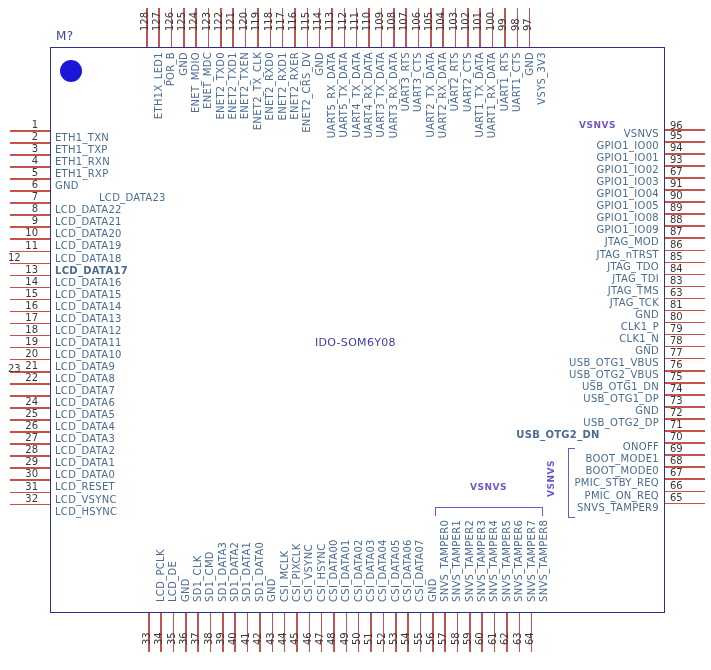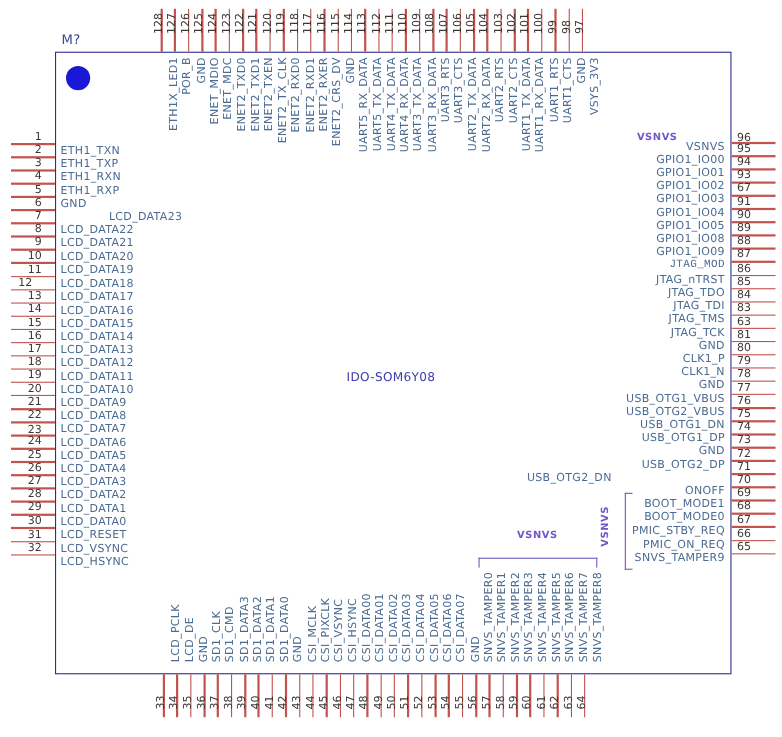--- a/index.html
+++ b/index.html
@@ -66,22 +66,22 @@
       <div class="stub h" style="left: 10px; top: 226.4px; width: 40px;"></div>
       <div class="num" style="left: 8px; top: 216.4px; width: 30px; text-align: right;">9</div>
       <div class="name" style="left: 55px; top: 228.4px;">LCD_DATA20</div>
       <div class="stub h" style="left: 10px; top: 238.45px; width: 40px;"></div>
       <div class="num" style="left: 8px; top: 228.45px; width: 30px; text-align: right;">10</div>
       <div class="name" style="left: 55px; top: 240.45px;">LCD_DATA19</div>
       <div class="stub h" style="left: 10px; top: 250.5px; width: 40px;"></div>
       <div class="num" style="left: 8px; top: 240.5px; width: 30px; text-align: right;">11</div>
       <div class="name" style="left: 55px; top: 252.5px;">LCD_DATA18</div>
       <div class="stub h" style="left: 10px; top: 262.55px; width: 40px;"></div>
-      <div class="num" style="left: 8px; top: 252.55px; width: 30px; text-align: center;">12</div>
-      <div class="name" style="left: 55px; top: 264.55px;">LCD_DATA17</div>
+      <div class="num" style="left: 8px; top: 252.55px; width: 30px; text-align: left;">12</div>
+      <div class="name" style="left: 55px; top: 264.55px; font-weight: bold;">LCD_DATA17</div>
       <div class="stub h" style="left: 10px; top: 274.6px; width: 40px;"></div>
       <div class="num" style="left: 8px; top: 264.6px; width: 30px; text-align: right;">13</div>
       <div class="name" style="left: 55px; top: 276.6px;">LCD_DATA16</div>
       <div class="stub h" style="left: 10px; top: 286.65px; width: 40px;"></div>
       <div class="num" style="left: 8px; top: 276.65px; width: 30px; text-align: right;">14</div>
       <div class="name" style="left: 55px; top: 288.65px;">LCD_DATA15</div>
       <div class="stub h" style="left: 10px; top: 298.7px; width: 40px;"></div>
       <div class="num" style="left: 8px; top: 288.7px; width: 30px; text-align: right;">15</div>
       <div class="name" style="left: 55px; top: 300.7px;">LCD_DATA14</div>
       <div class="stub h" style="left: 10px; top: 310.75px; width: 40px;"></div>
@@ -99,21 +99,21 @@
       <div class="stub h" style="left: 10px; top: 358.95px; width: 40px;"></div>
       <div class="num" style="left: 8px; top: 348.95px; width: 30px; text-align: right;">20</div>
       <div class="name" style="left: 55px; top: 360.95px;">LCD_DATA9</div>
       <div class="stub h" style="left: 10px; top: 371px; width: 40px;"></div>
       <div class="num" style="left: 8px; top: 361px; width: 30px; text-align: right;">21</div>
       <div class="name" style="left: 55px; top: 373px;">LCD_DATA8</div>
       <div class="stub h" style="left: 10px; top: 383.05px; width: 40px;"></div>
       <div class="num" style="left: 8px; top: 373.05px; width: 30px; text-align: right;">22</div>
       <div class="name" style="left: 55px; top: 385.05px;">LCD_DATA7</div>
       <div class="stub h" style="left: 10px; top: 395.1px; width: 40px;"></div>
-      <div class="num" style="left: 8px; top: 387px; width: 30px; text-align: right;">23</div>
+      <div class="num" style="left: 8px; top: 364px; width: 30px; text-align: left;">23</div>
       <div class="name" style="left: 55px; top: 397.1px;">LCD_DATA6</div>
       <div class="stub h" style="left: 10px; top: 407.15px; width: 40px;"></div>
       <div class="num" style="left: 8px; top: 397.15px; width: 30px; text-align: right;">24</div>
       <div class="name" style="left: 55px; top: 409.15px;">LCD_DATA5</div>
       <div class="stub h" style="left: 10px; top: 419.2px; width: 40px;"></div>
       <div class="num" style="left: 8px; top: 409.2px; width: 30px; text-align: right;">25</div>
       <div class="name" style="left: 55px; top: 421.2px;">LCD_DATA4</div>
       <div class="stub h" style="left: 10px; top: 431.25px; width: 40px;"></div>
       <div class="num" style="left: 8px; top: 421.25px; width: 30px; text-align: right;">26</div>
       <div class="name" style="left: 55px; top: 433.25px;">LCD_DATA3</div>
@@ -257,21 +257,21 @@
       <div class="num" style="left: 670px; top: 191.3px; width: 30px;">90</div>
       <div class="name" style="left: 479px; top: 200.3px; width: 180px; text-align: right;">GPIO1_IO05</div>
       <div class="stub h" style="left: 665px; top: 213.35px; width: 40px;"></div>
       <div class="num" style="left: 670px; top: 203.35px; width: 30px;">89</div>
       <div class="name" style="left: 479px; top: 212.35px; width: 180px; text-align: right;">GPIO1_IO08</div>
       <div class="stub h" style="left: 665px; top: 225.4px; width: 40px;"></div>
       <div class="num" style="left: 670px; top: 215.4px; width: 30px;">88</div>
       <div class="name" style="left: 479px; top: 224.4px; width: 180px; text-align: right;">GPIO1_IO09</div>
       <div class="stub h" style="left: 665px; top: 237.45px; width: 40px;"></div>
       <div class="num" style="left: 670px; top: 227.45px; width: 30px;">87</div>
-      <div class="name" style="left: 479px; top: 236.45px; width: 180px; text-align: right; font-family: Liberation Mono, monospace;">JTAG_MOD</div>
+      <div class="name" style="left: 479px; top: 236.45px; width: 180px; text-align: right;">JTAG_MOD</div>
       <div class="stub h" style="left: 665px; top: 249.5px; width: 40px;"></div>
       <div class="num" style="left: 670px; top: 239.5px; width: 30px;">86</div>
       <div class="name" style="left: 479px; top: 248.5px; width: 180px; text-align: right;">JTAG_nTRST</div>
       <div class="stub h" style="left: 665px; top: 261.55px; width: 40px;"></div>
       <div class="num" style="left: 670px; top: 251.55px; width: 30px;">85</div>
       <div class="name" style="left: 479px; top: 260.55px; width: 180px; text-align: right;">JTAG_TDO</div>
       <div class="stub h" style="left: 665px; top: 273.6px; width: 40px;"></div>
       <div class="num" style="left: 670px; top: 263.6px; width: 30px;">84</div>
       <div class="name" style="left: 479px; top: 272.6px; width: 180px; text-align: right;">JTAG_TDI</div>
       <div class="stub h" style="left: 665px; top: 285.65px; width: 40px;"></div>
@@ -305,21 +305,21 @@
       <div class="num" style="left: 670px; top: 384.1px; width: 30px;">74</div>
       <div class="name" style="left: 479px; top: 393.1px; width: 180px; text-align: right;">USB_OTG1_DP</div>
       <div class="stub h" style="left: 665px; top: 406.15px; width: 40px;"></div>
       <div class="num" style="left: 670px; top: 396.15px; width: 30px;">73</div>
       <div class="name" style="left: 479px; top: 405.15px; width: 180px; text-align: right;">GND</div>
       <div class="stub h" style="left: 665px; top: 418.2px; width: 40px;"></div>
       <div class="num" style="left: 670px; top: 408.2px; width: 30px;">72</div>
       <div class="name" style="left: 479px; top: 417.2px; width: 180px; text-align: right;">USB_OTG2_DP</div>
       <div class="stub h" style="left: 665px; top: 430.25px; width: 40px;"></div>
       <div class="num" style="left: 670px; top: 420.25px; width: 30px;">71</div>
-      <div class="name" style="left: 479px; top: 429.25px; width: 180px; text-align: left;">USB_OTG2_DN</div>
+      <div class="name" style="left: 468px; top: 429.25px; width: 180px; text-align: center; font-weight: bold;">USB_OTG2_DN</div>
       <div class="stub h" style="left: 665px; top: 442.3px; width: 40px;"></div>
       <div class="num" style="left: 670px; top: 432.3px; width: 30px;">70</div>
       <div class="name" style="left: 479px; top: 441.3px; width: 180px; text-align: right;">ONOFF</div>
       <div class="stub h" style="left: 665px; top: 454.35px; width: 40px;"></div>
       <div class="num" style="left: 670px; top: 444.35px; width: 30px;">69</div>
       <div class="name" style="left: 479px; top: 453.35px; width: 180px; text-align: right;">BOOT_MODE1</div>
       <div class="stub h" style="left: 665px; top: 466.4px; width: 40px;"></div>
       <div class="num" style="left: 670px; top: 456.4px; width: 30px;">68</div>
       <div class="name" style="left: 479px; top: 465.4px; width: 180px; text-align: right;">BOOT_MODE0</div>
       <div class="stub h" style="left: 665px; top: 478.45px; width: 40px;"></div>

